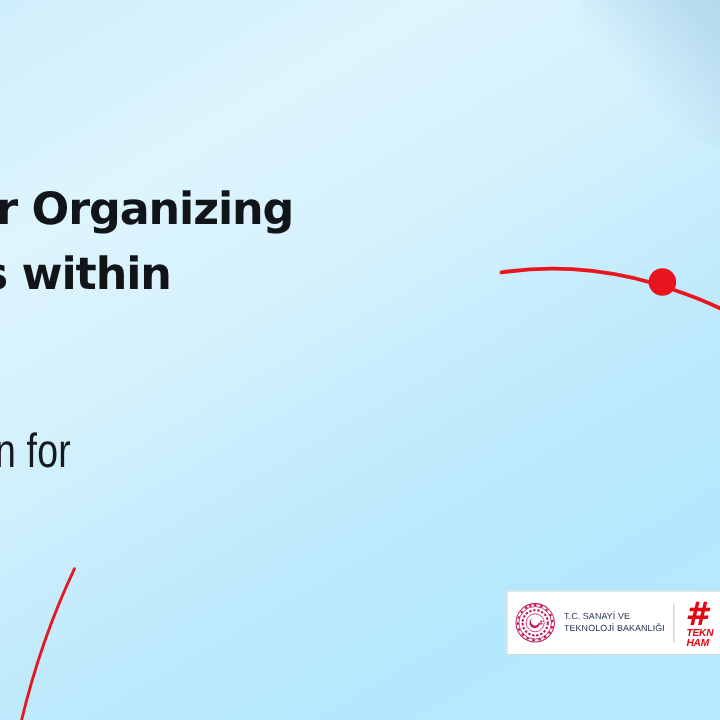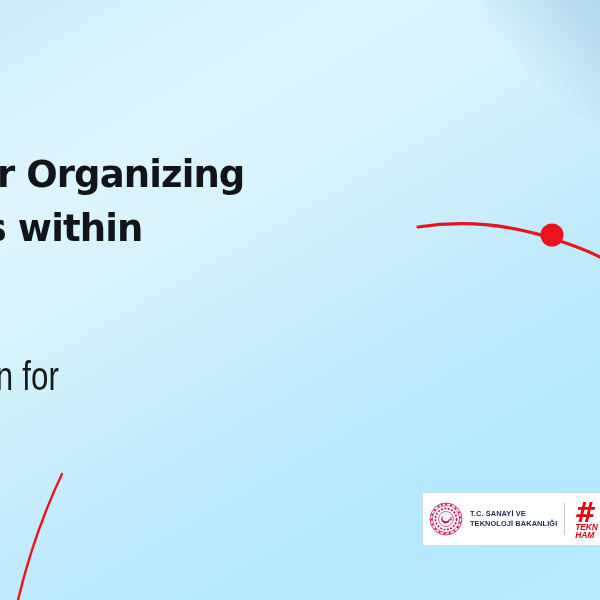--- a/index.html
+++ b/index.html
@@ -109,21 +109,21 @@
     align-items: center;
     gap: 7px;
   }
   #ministry-emblem {
     width: 34px;
     height: 34px;
     flex: 0 0 34px;
   }
   #ministry-text {
     font-family: "Liberation Sans", sans-serif;
-    font-weight: 700;
+    font-weight: 400;
     font-size: 7.4px;
     line-height: 9.6px;
     color: #1b2a4e;
     letter-spacing: 0.1px;
     white-space: nowrap;
   }
   #lockup-divider {
     width: 1px;
     height: 32px;
     background: #b9cdd8;

